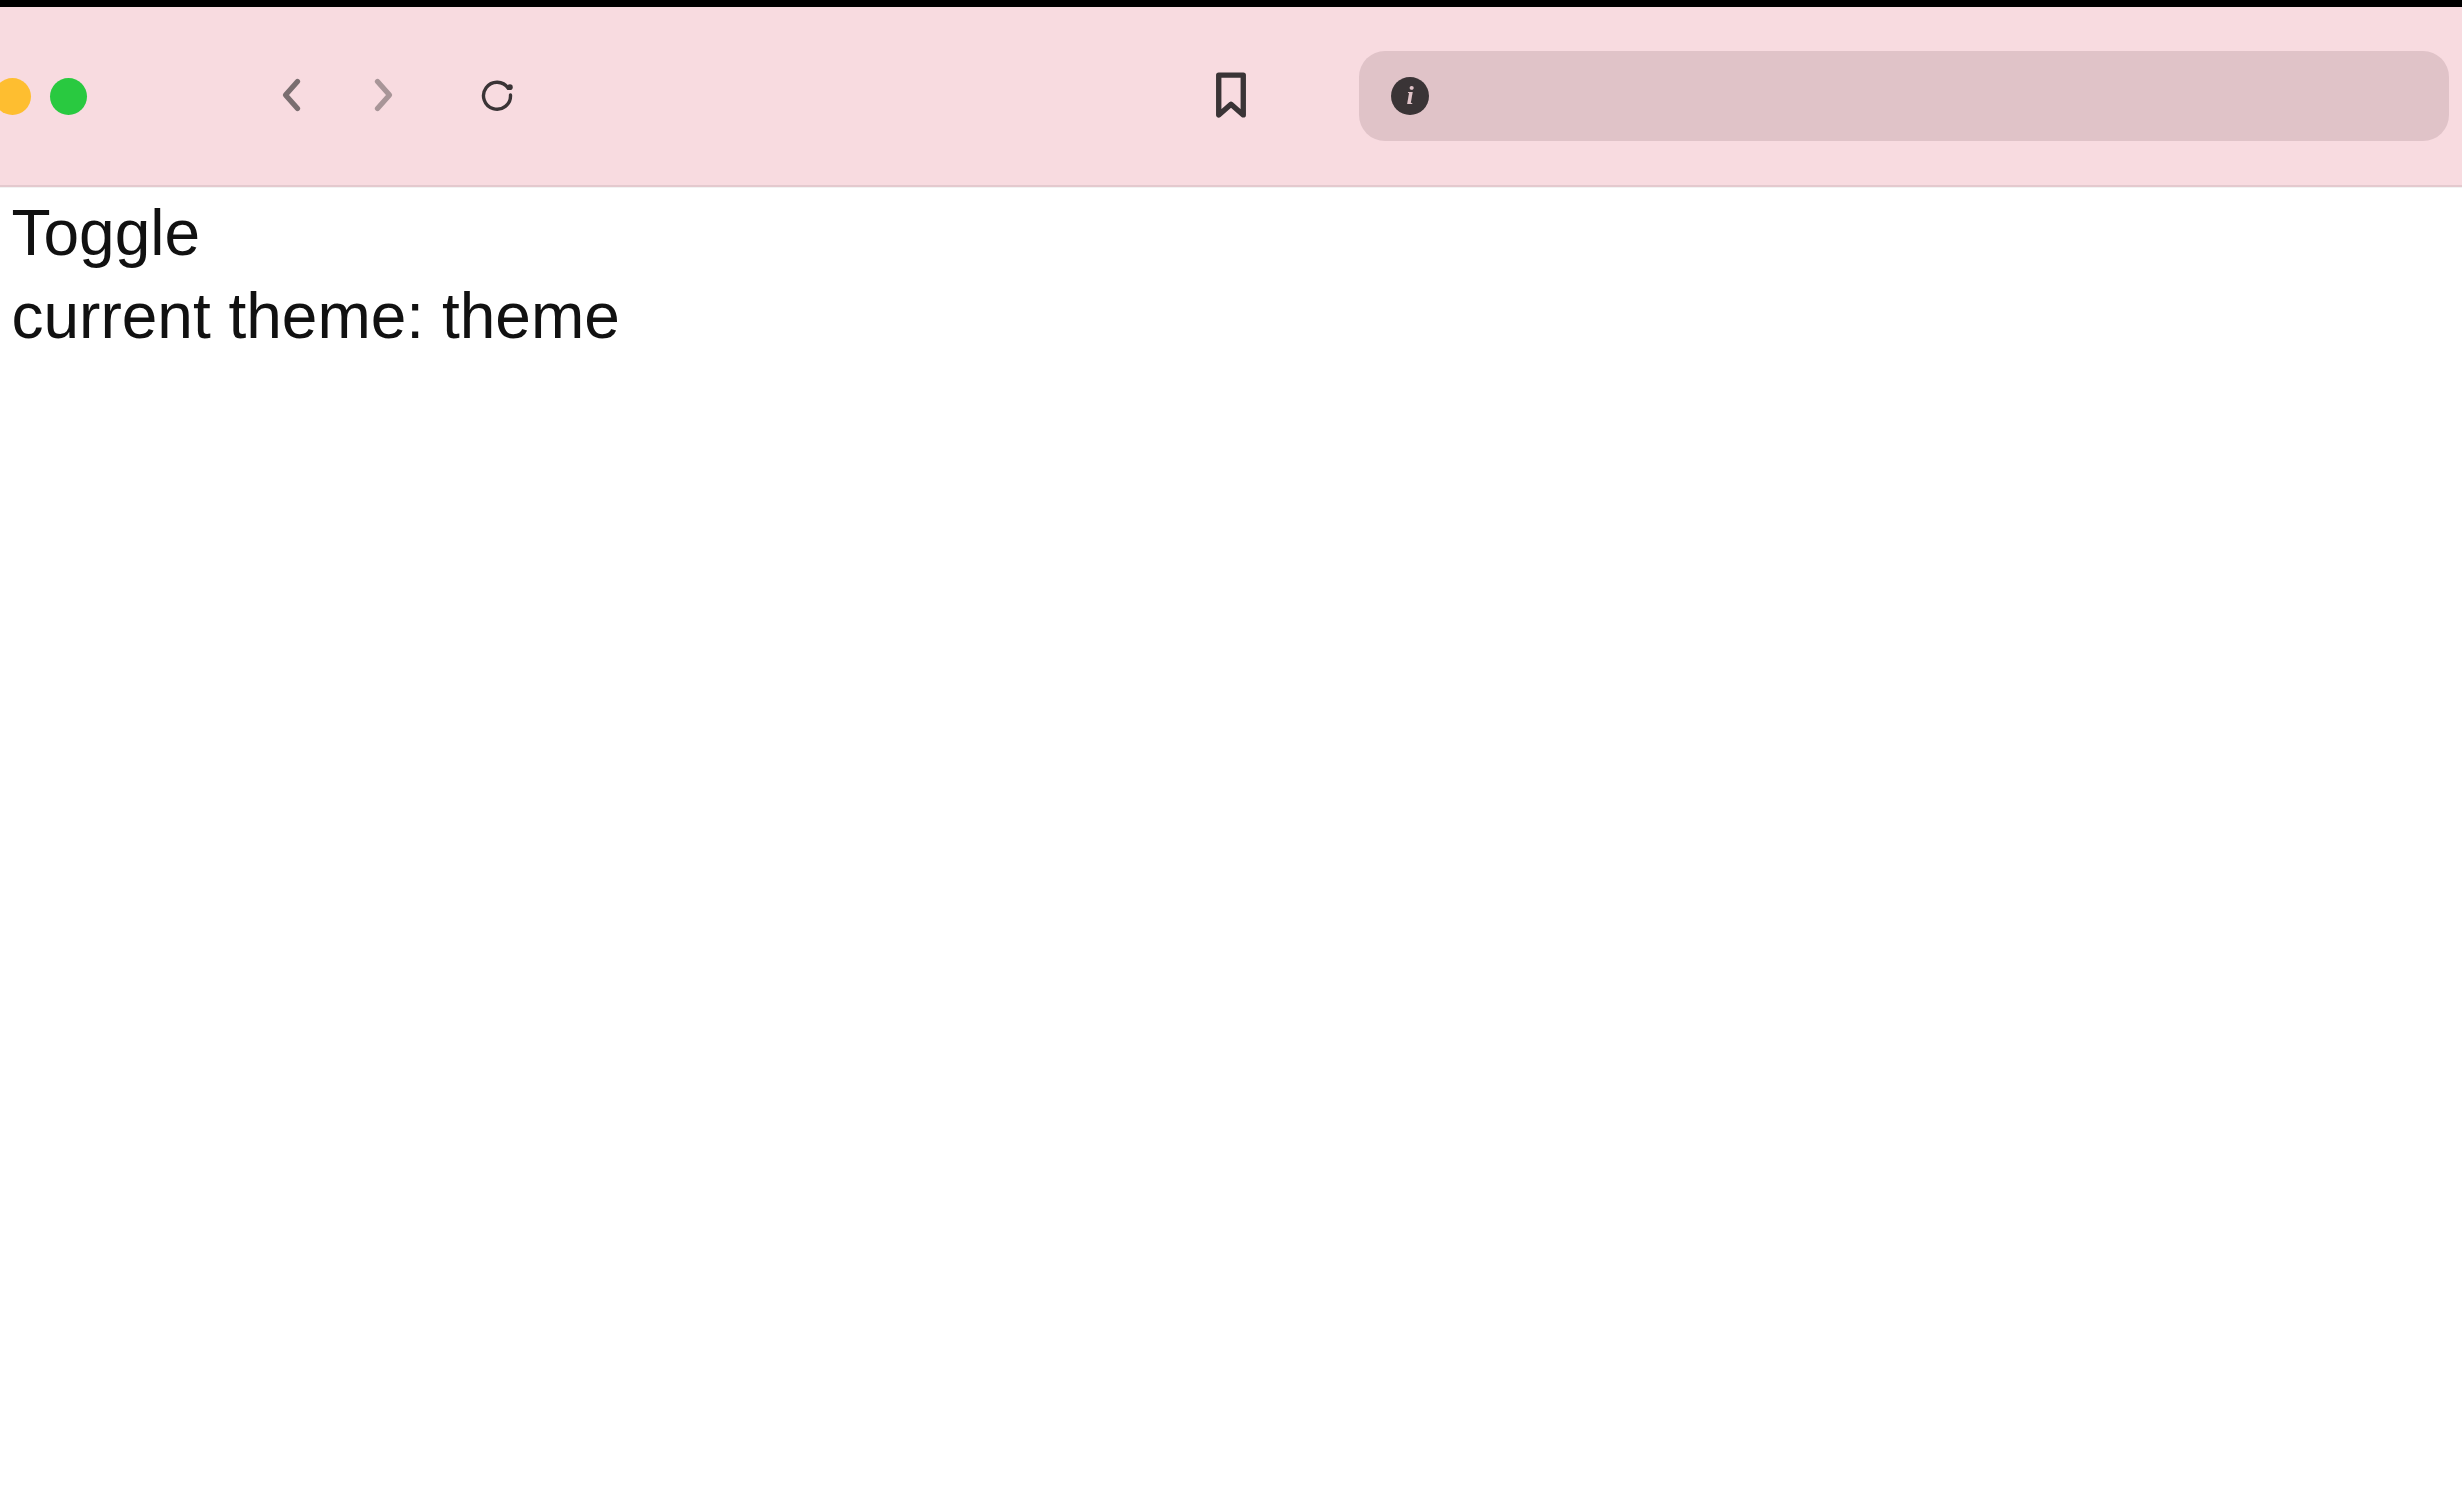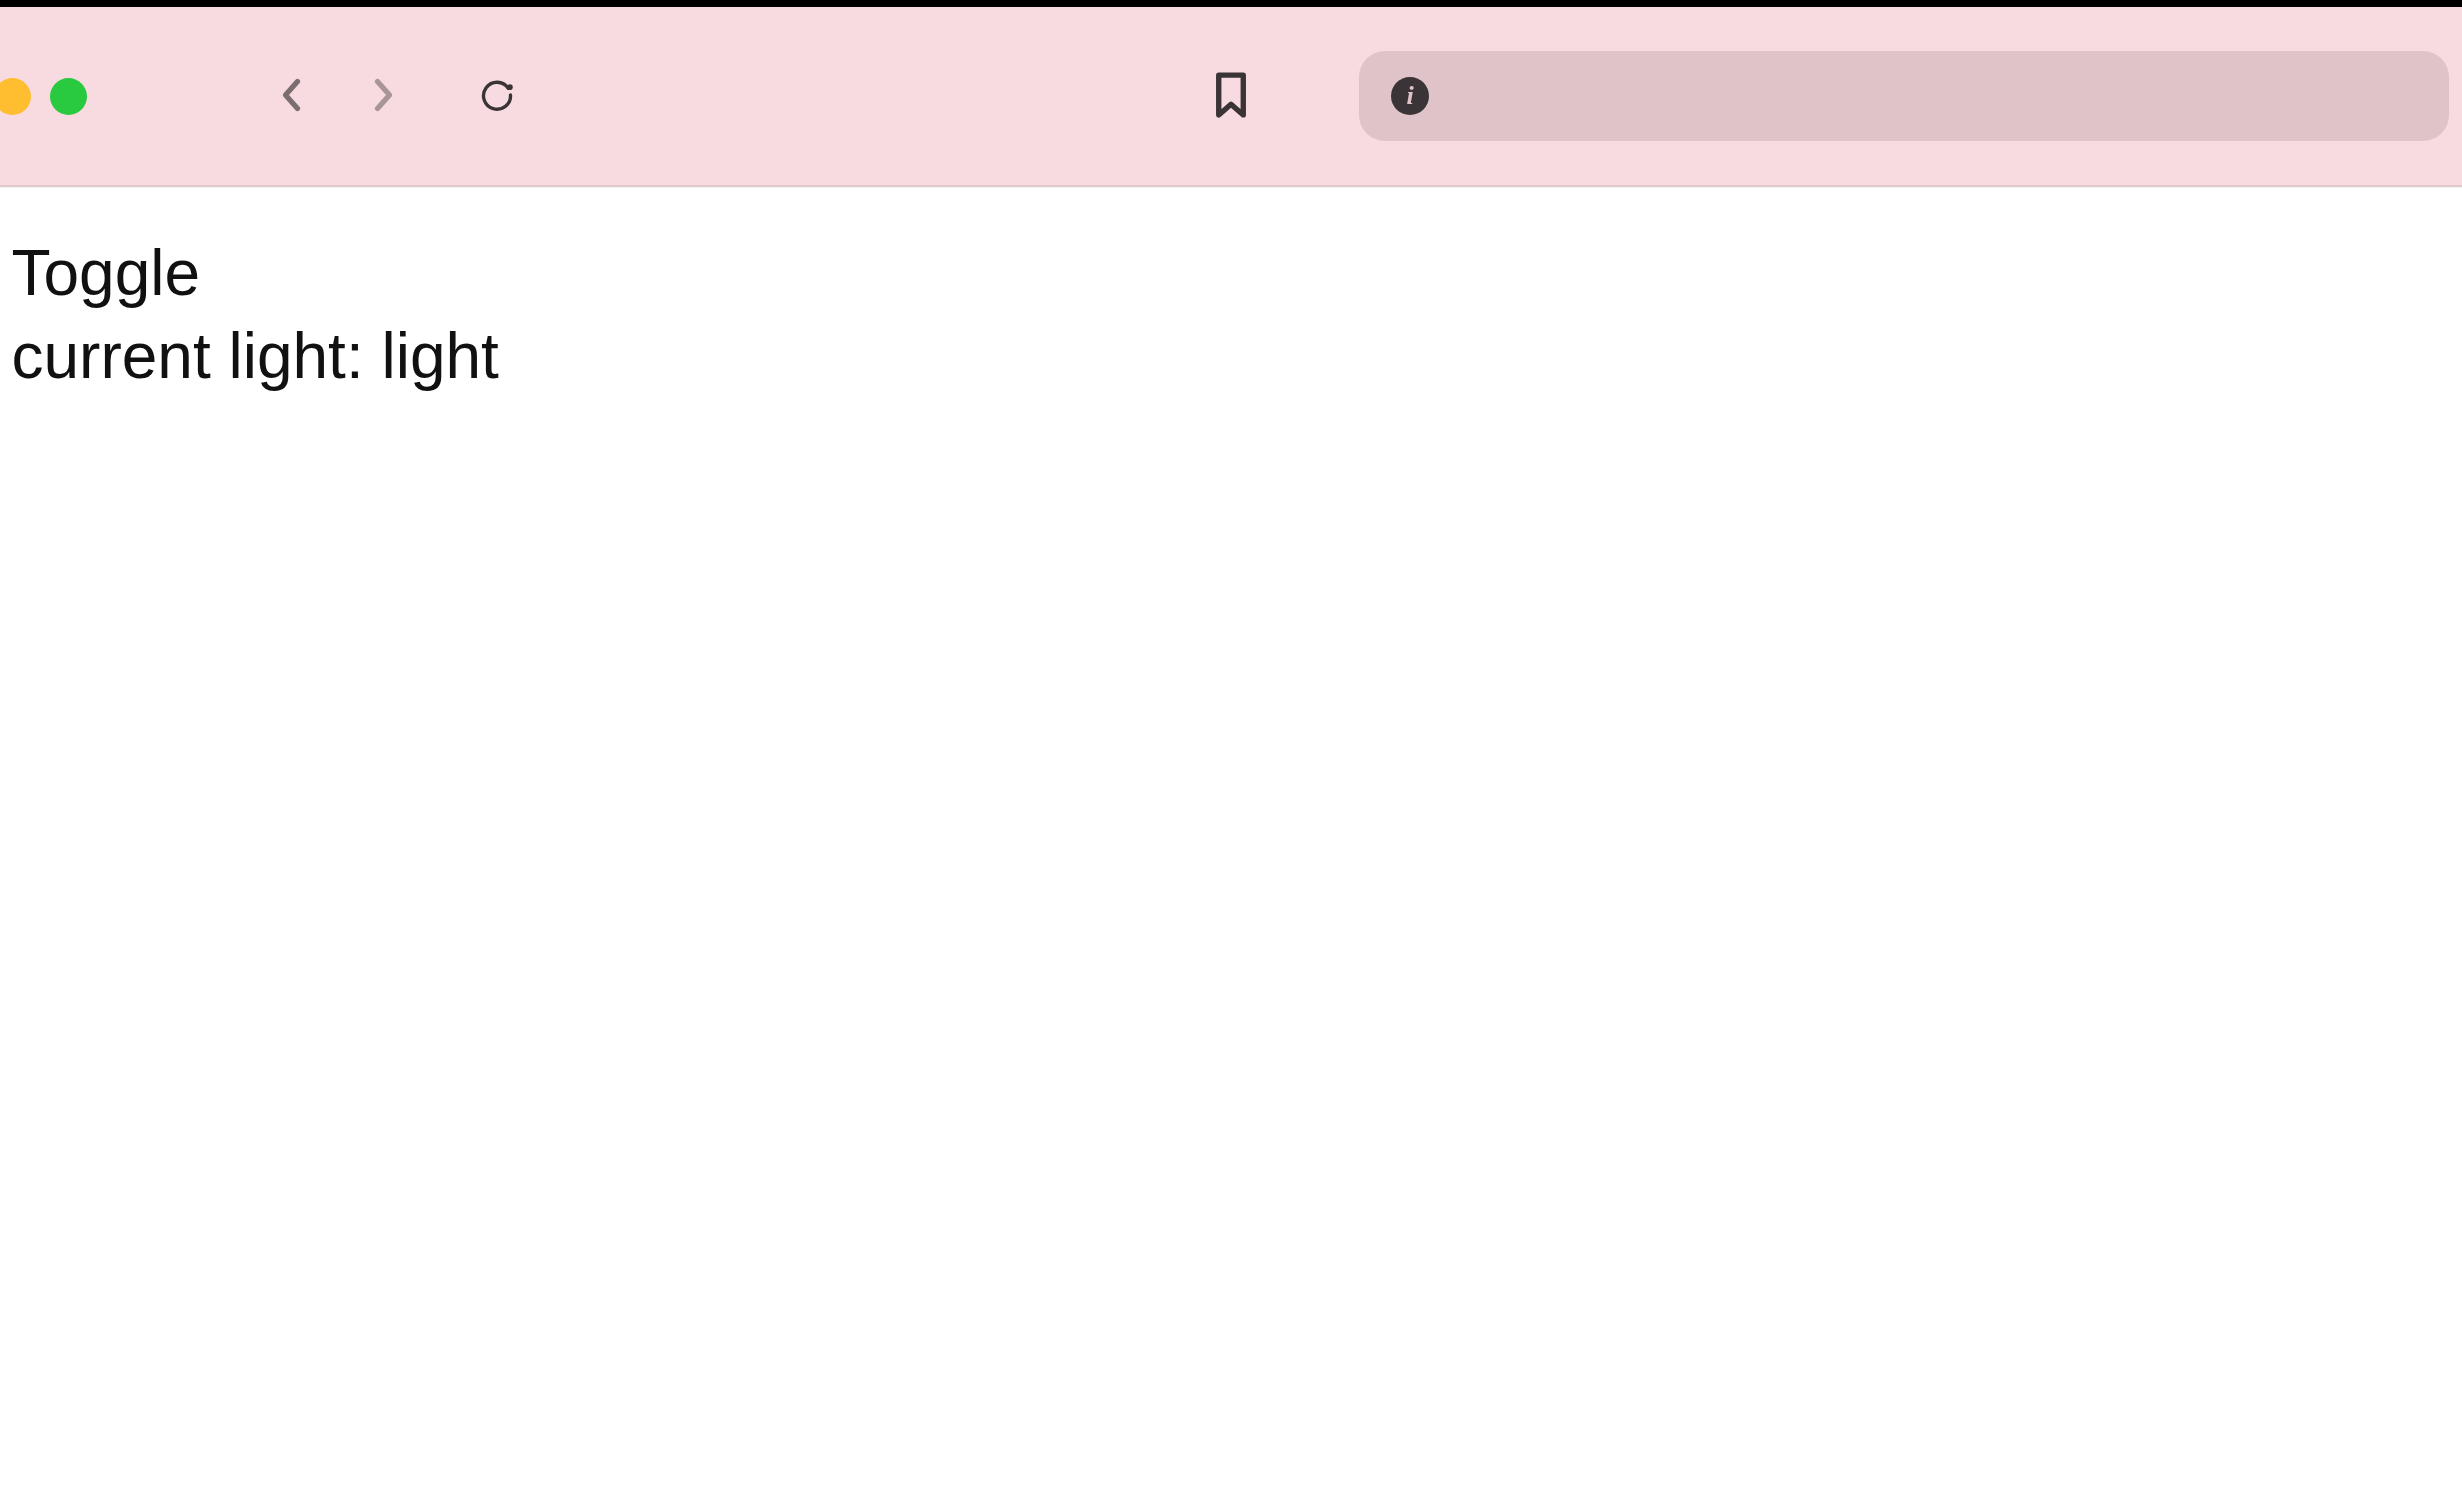--- a/index.html
+++ b/index.html
@@ -190,21 +190,20 @@
 
     .toggle-button {
       background: transparent;
       border: none;
       font-family: inherit;
       font-size: 64px;
       color: #111;
       cursor: pointer;
       padding: 0;
       display: block;
-      margin-top: 40px;
     }
 
     .theme-status {
       display: block;
       margin-top: 3.8px;
       font-size: 64px;
     }
 
     
     .dotted-bg {
@@ -263,18 +262,18 @@
       <div class="site-info-icon">
         <span>i</span>
       </div>
     </div>
 
   </div>
 
   <div class="viewport dotted-bg">
     <div class="page-content">
       <button class="toggle-button">Toggle</button>
-      <span class="theme-status">current light: light</span>
+      <span class="theme-status">current theme: theme</span>
     </div>
   </div>
 
 </div>
 
 
 </body></html>

